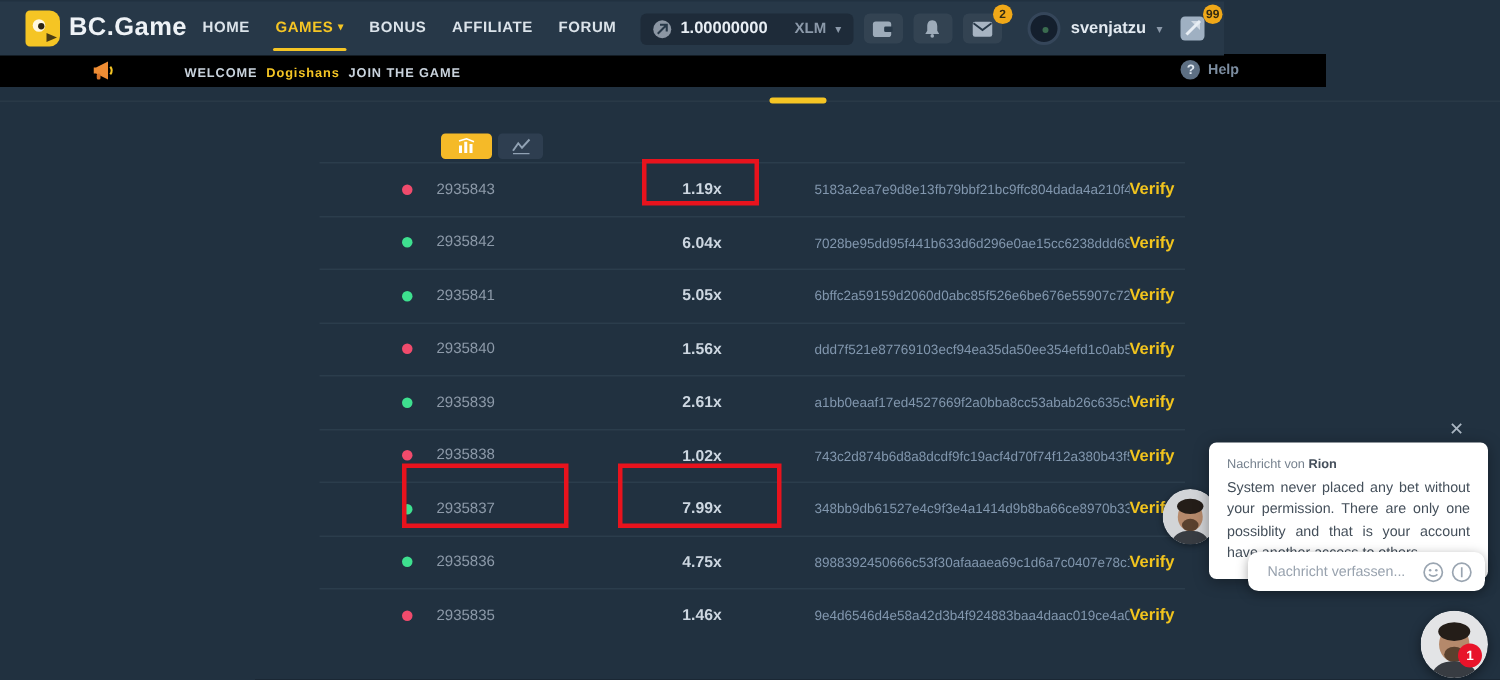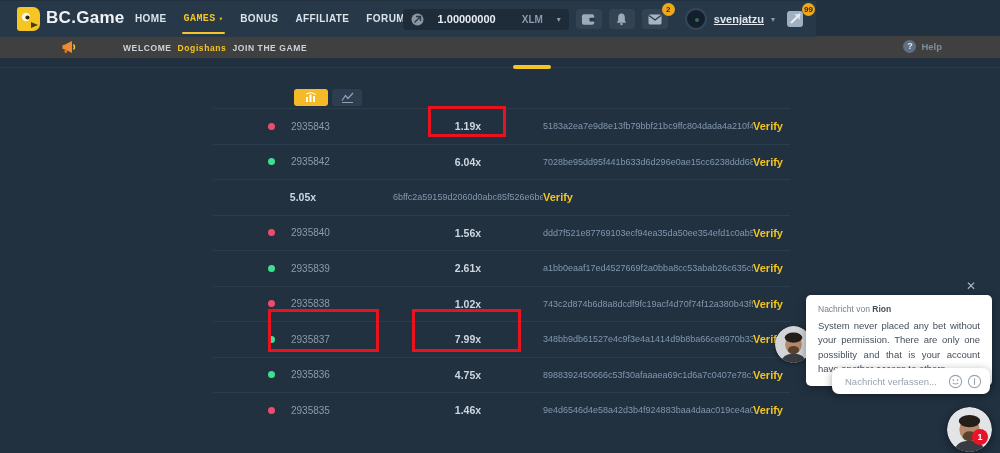--- a/index.html
+++ b/index.html
@@ -6,38 +6,38 @@
   html,body { background:#16212c; }
   body { font-family:"Liberation Sans", sans-serif; }
   #stage { position:relative; width:1000px; height:453px; overflow:hidden; background:#213140; }
 
   
   .topbar { position:absolute; left:0; top:1px; width:816px; height:36px; background:#273848; z-index:3; }
   .logo-icon { position:absolute; left:16px; top:5px; width:25px; height:26px; }
   .brand { position:absolute; left:46px; top:7px; font-size:17px; font-weight:bold; color:#eef2f6; letter-spacing:0.3px; }
   .nav { position:absolute; left:135px; top:0; height:36px; display:flex; align-items:center; gap:17px; }
   .nav-item { display:flex; align-items:center; gap:3px; font-size:10px; font-weight:bold; color:#dbe3ea; letter-spacing:0.4px; position:relative; cursor:pointer; text-decoration:none; height:36px; line-height:36px; }
-  .nav-item.active { color:#f5c524;font-family:Liberation Mono, monospace; }
+  .nav-item.active { color:#f5c524; }
   .nav-item.active::after { content:""; position:absolute; left:-2px; right:-2px; bottom:3px; height:2.5px; background:#f5c524; border-radius:1px; }
   .nav-caret { display:none; font-size:7px; color:inherit; }
   .nav-caret.caret { display:inline; }
 
   .topbar-right { position:absolute; right:8px; top:0; height:36px; display:flex; align-items:center; gap:7px; }
-  .balance-pill { display:flex; align-items:center; gap:14px; background:#1e2b39; border-radius:4px; height:21px; padding:0 8px; cursor:pointer; }
+  .balance-pill { display:flex; align-items:center; gap:6px; background:#1e2b39; border-radius:4px; height:21px; padding:0 8px; cursor:pointer; }
   .balance-amount { font-size:11px; font-weight:bold; color:#e8eef4; }
   .balance-currency { font-size:10px; font-weight:bold; color:#8b99a9; margin-left:12px; }
   .caret-glyph { font-size:8px; color:#8b99a9; }
   .icon-btn { position:relative; width:26px; height:20px; background:rgba(255,255,255,0.06); border-radius:4px; display:flex; align-items:center; justify-content:center; cursor:pointer; }
   .badge { position:absolute; top:-6px; right:-7px; min-width:13px; height:13px; line-height:13px; padding:0 2px; background:#f0a818; color:#332a12; font-size:8px; font-weight:bold; text-align:center; border-radius:8px; z-index:2; }
   .user-avatar { width:22px; height:22px; border-radius:50%; background:#141f2d; border:2px solid #35465a; position:relative; cursor:pointer; }
   .user-avatar::after { content:""; position:absolute; left:8px; top:8px; width:4px; height:4px; border-radius:50%; background:#3a6b4f; }
-  .username { font-size:11px; font-weight:bold; color:#e2e9f0; cursor:pointer;text-decoration:underline; }
-
-  
-  .welcome-bar { position:absolute; left:0; top:36px; width:1000px; height:22px; background:#404040; z-index:2; }
+  .username { font-size:11px; font-weight:bold; color:#e2e9f0; cursor:pointer; }
+
+  
+  .welcome-bar { position:absolute; left:0; top:36px; width:884px; height:22px; background:#000000; z-index:2; }
   .megaphone { position:absolute; left:61px; top:4px; width:16px; height:14px; }
   .welcome-text { position:absolute; left:123px; top:7px; font-size:8.5px; font-weight:bold; letter-spacing:0.6px; color:#c9d3dd; }
   .welcome-user { color:#f5c524; margin:0 3px; cursor:pointer; }
   .help { position:absolute; right:58px; top:4px; display:flex; align-items:center; gap:5px; cursor:pointer; }
   .help-icon { width:13px; height:13px; border-radius:50%; background:#5d6f83; color:#dfe7ef; font-size:9px; font-weight:bold; text-align:center; line-height:13px; }
   .help-label { font-size:9.5px; font-weight:bold; color:#7c8da0; }
 
   
   .tabline { position:absolute; left:0; top:67px; width:1000px; height:1px; background:rgba(255,255,255,0.04); }
   .tab-indicator { position:absolute; left:513px; top:65px; width:38px; height:3.5px; background:#f5c524; border-radius:2px; }
@@ -217,20 +217,24 @@
         <div class="trow">
           <div class="cell-id">
             <span class="dot green"></span>
             <span>2935842</span>
           </div>
           <div class="cell-result">6.04x</div>
           <div class="cell-hash">7028be95dd95f441b633d6d296e0ae15cc6238ddd68c5178439</div>
           <div class="cell-verify">Verify</div>
         </div>
         <div class="trow">
+          <div class="cell-id">
+            <span class="dot green"></span>
+            <span>2935841</span>
+          </div>
           <div class="cell-result">5.05x</div>
           <div class="cell-hash">6bffc2a59159d2060d0abc85f526e6be676e55907c721c44537f</div>
           <div class="cell-verify">Verify</div>
         </div>
         <div class="trow">
           <div class="cell-id">
             <span class="dot red"></span>
             <span>2935840</span>
           </div>
           <div class="cell-result">1.56x</div>

